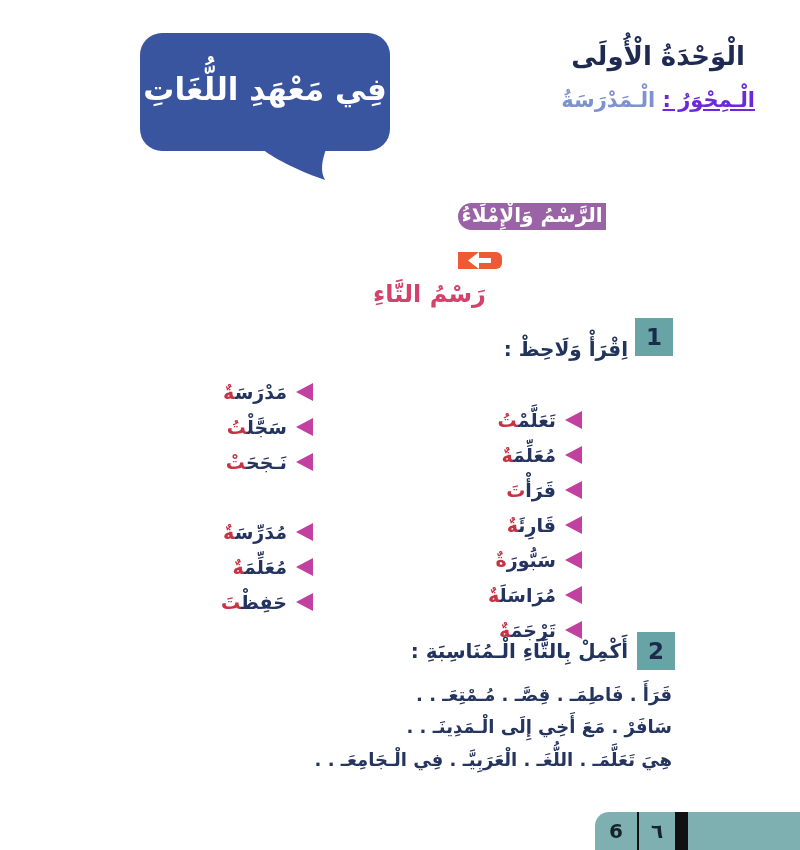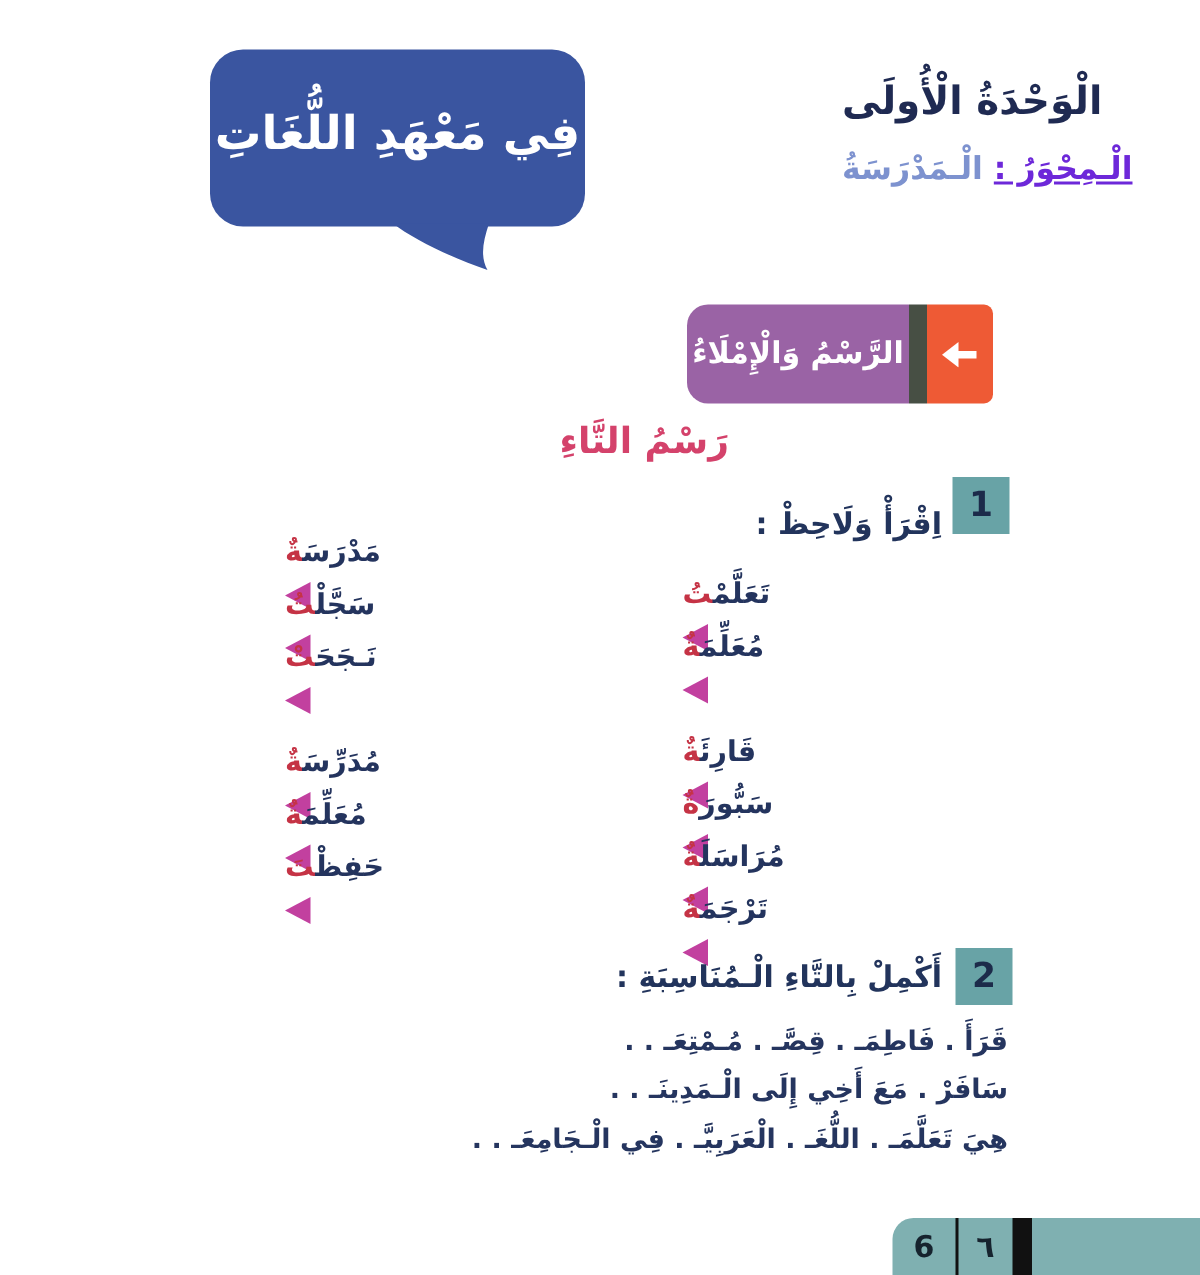--- a/index.html
+++ b/index.html
@@ -18,29 +18,29 @@
     position:absolute;left:140px;top:33px;width:250px;height:118px;
     background:#3a55a0;border-radius:22px;
     display:flex;align-items:center;justify-content:center;
   }
   .bubble-text{
     color:#ffffff;font-size:31px;font-weight:bold;direction:rtl;
     text-align:left;line-height:1.2;padding-bottom:4px;
   }
   .bubble-tail{position:absolute;left:252px;top:149px;}
   
-  .unit-block{position:absolute;right:45px;top:52px;text-align:left;direction:rtl;}
+  .unit-block{position:absolute;right:45px;top:40px;text-align:center;direction:rtl;}
   .unit-title{color:#1f2a52;font-size:26px;font-weight:bold;line-height:1.3;}
   .unit-theme{margin-top:14px;font-size:21px;font-weight:bold;direction:rtl;}
   .theme-label{color:#6d28d9;text-decoration:underline;}
   .theme-value{color:#7d92cf;}
   
   .section-banner{
     position:absolute;left:458px;top:203px;height:66px;
-    display:flex;flex-direction:row;align-items:stretch;
+    display:flex;flex-direction:column;align-items:stretch;justify-content:space-between;
   }
   .banner-label{
     width:148px;background:#9a63a5;border-radius:14px 0 0 14px;
     display:flex;align-items:center;justify-content:center;
     color:#ffffff;font-size:20px;font-weight:bold;direction:rtl;padding-bottom:3px;
   }
   .banner-divider{width:12px;background:#474f44;}
   .banner-arrowbox{
     width:44px;background:#ee5a35;border-radius:0 6px 6px 0;
     display:flex;align-items:center;justify-content:center;
@@ -59,22 +59,22 @@
   .badge-1{left:635px;top:318px;}
   .badge-2{left:637px;top:632px;}
   .instruction{
     position:absolute;direction:rtl;color:#22345c;
     font-size:20px;font-weight:bold;white-space:nowrap;
   }
   .instr-1{right:172px;top:324px;margin-top:13px;}
   .instr-2{right:172px;top:639px;}
   
   .word-row{
-    position:absolute;height:28px;display:flex;flex-direction:column;
-    align-items:flex-start;justify-content:flex-end;gap:9px;direction:ltr;
+    position:absolute;height:28px;display:flex;flex-direction:row;
+    align-items:center;justify-content:flex-end;gap:9px;direction:ltr;
   }
   .col-right{left:455px;width:127px;margin-top:28px;}
   .col-left{left:190px;width:123px;}
   .word{
     direction:rtl;unicode-bidi:isolate;white-space:nowrap;
     font-size:19px;font-weight:bold;color:#24345e;
   }
   .wend{color:#c53345;}
   .tri{
     width:0;height:0;flex:0 0 auto;
@@ -138,20 +138,24 @@
   <div class="instruction instr-1">اِقْرَأْ وَلَاحِظْ :</div>
 
   <div class="word-row col-right" style="top:378px">
     <span class="word"><span class="wbase">تَعَلَّمْ‍</span><span class="wend">‍تُ</span></span>
     <span class="tri"></span>
   </div>
   <div class="word-row col-right" style="top:413px">
     <span class="word"><span class="wbase">مُعَلِّمَ‍</span><span class="wend">‍ةٌ</span></span>
     <span class="tri"></span>
   </div>
+  <div class="word-row col-right" style="top:448px">
+    <span class="word"><span class="wbase">قَرَأْ</span><span class="wend">تَ</span></span>
+    <span class="tri"></span>
+  </div>
   <div class="word-row col-right" style="top:483px">
     <span class="word"><span class="wbase">قَارِئَ‍</span><span class="wend">‍ةٌ</span></span>
     <span class="tri"></span>
   </div>
   <div class="word-row col-right" style="top:518px">
     <span class="word"><span class="wbase">سَبُّورَ</span><span class="wend">ةٌ</span></span>
     <span class="tri"></span>
   </div>
   <div class="word-row col-right" style="top:553px">
     <span class="word"><span class="wbase">مُرَاسَلَ‍</span><span class="wend">‍ةٌ</span></span>

